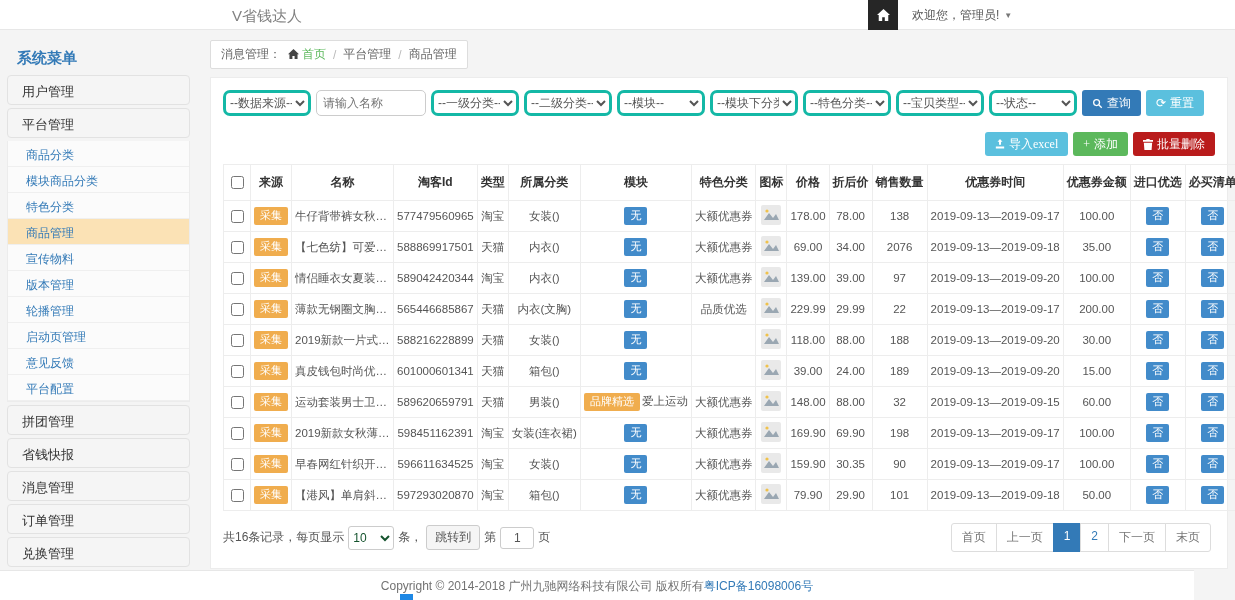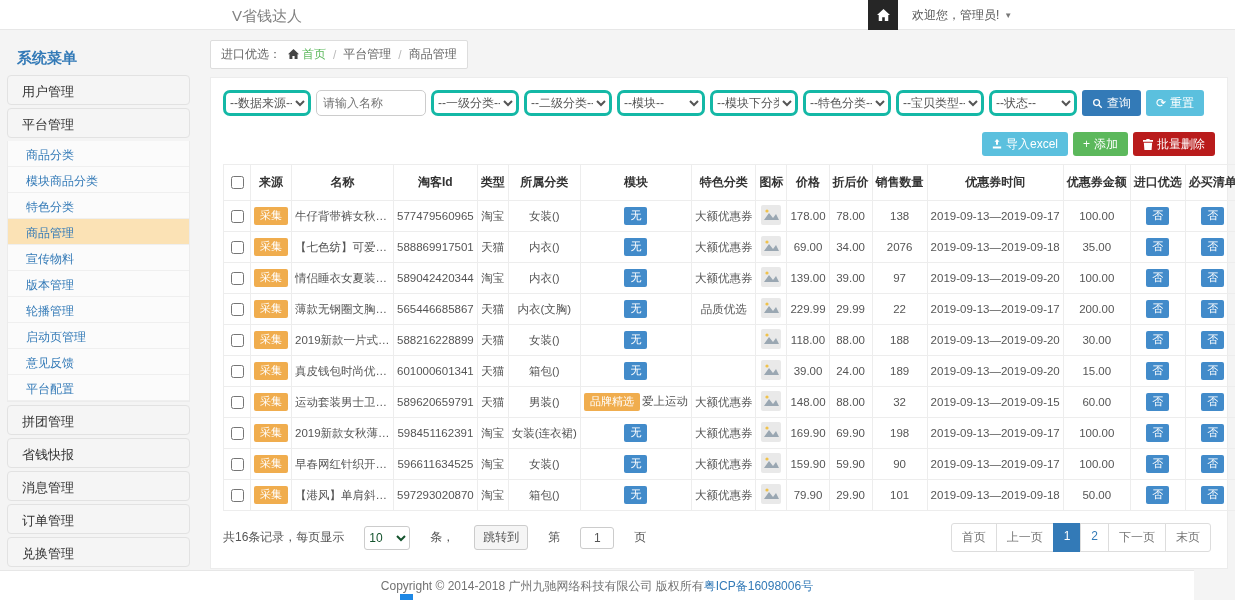--- a/index.html
+++ b/index.html
@@ -28,42 +28,42 @@
   .breadcrumb { display:inline-flex; align-items:center; background:#fff; border:1px solid #ddd; padding:5px 10px; font-size:12px; color:#666; gap:7px; border-radius:2px; }
   .bc-home { color:#5cb85c; display:inline-flex; align-items:center; gap:3px; cursor:pointer; }
   .bc-sep { color:#bbb; }
   .bc-item { color:#666; cursor:pointer; }
   .panel { background:#fff; border:1px solid #ececec; margin-top:8px; padding:12px 12px 16px; }
   
   .filter-row { display:flex; align-items:center; gap:5px; flex-wrap:nowrap; }
   .filter-controls { display:flex; align-items:center; gap:5px; }
   .filter-select { height:26px; border:3px solid #14b8a6; border-radius:7px; font-size:12px; color:#555; background:#fff; width:88px; }
   .filter-input { height:26px; border:1px solid #ccc; border-radius:5px; font-size:12px; color:#555; width:110px; padding:0 6px; }
-  .btn { display:inline-flex; align-items:center; gap:4px; border:none; border-radius:3px; color:#fff; font-size:12px; padding:0 10px; height:26px; cursor:pointer; font-family:Liberation Sans, sans-serif; }
+  .btn { display:inline-flex; align-items:center; gap:4px; border:none; border-radius:3px; color:#fff; font-size:12px; padding:0 10px; height:26px; cursor:pointer; font-family:Liberation Serif, serif; }
   .btn-primary { background:#337ab7; }
   .btn-info { background:#5bc0de; }
   .btn-success { background:#5cb85c; }
   .btn-danger-light { background:#b91c1c; }
   .ico { display:inline-flex; align-items:center; }
   
   .actions-row { display:flex; justify-content:flex-end; gap:5px; margin:16px 0 8px; }
   .actions-row .btn { height:24px; font-size:12px; }
   
   table.grid { width:100%; border-collapse:collapse; margin-top:2px; }
   .grid th, .grid td { border:1px solid #ededed; padding:4px 3px; text-align:center; font-size:11.5px; color:#555; white-space:nowrap; }
   .grid th { color:#333; font-weight:bold; padding:8px 3px; font-size:12px; }
   .grid td.name-cell { max-width:102px; overflow:hidden; text-overflow:ellipsis; text-align:left; }
   .badge { display:inline-block; padding:2px 6px; border-radius:2px; color:#fff; font-size:11px; line-height:1.25; cursor:default; }
   .b-orange { background:#f0ad4e; }
   .b-blue { background:#428bca; cursor:pointer; }
   .module-sub { margin-left:2px; color:#555; }
   .thumb { display:inline-block; width:20px; height:20px; line-height:0; cursor:pointer; }
   
   .pager-row { display:flex; justify-content:space-between; align-items:center; margin-top:12px; font-size:12px; color:#555; }
-  .pager-summary { display:flex; align-items:center; gap:20px; }
+  .pager-summary { display:flex; align-items:center; gap:4px; }
   .pp-select { height:24px; border:1px solid #ccc; border-radius:3px; width:46px; font-size:12px; color:#14532d; background:#fff; }
   .jump-btn { border:1px solid #ccc; background:#f5f5f5; color:#555; padding:3px 8px; border-radius:3px; font-size:12px; cursor:pointer; font-family:inherit; }
   .jump-input { width:34px; height:22px; border:1px solid #ccc; border-radius:3px; text-align:center; font-size:12px; color:#555; }
   .pager { display:flex; margin-right:4px; }
   .page-btn { border:1px solid #ddd; background:#fff; padding:5px 10px; margin-left:-1px; color:#337ab7; cursor:pointer; font-size:12px; text-decoration:none; }
   .page-btn.muted { color:#777; }
   .page-btn.active { background:#337ab7; color:#fff; border-color:#337ab7; }
   .page-btn:first-child { border-radius:3px 0 0 3px; }
   .page-btn:last-child { border-radius:0 3px 3px 0; }
   
@@ -113,21 +113,21 @@
       <div class="menu-group">消息管理</div>
       <div class="menu-group">订单管理</div>
       <div class="menu-group">兑换管理</div>
       <div class="menu-group">结算管理</div>
     </div>
 </div>
 
 <div class="main">
 
   <div class="breadcrumb">
-    <span>进口优选：</span>
+    <span>消息管理：</span>
     <span class="bc-home">
       <span class="ico">
         <svg width="11" height="11" viewBox="0 0 12 12">
             <path fill="#444" d="M6 0L0 5.6h1.6V11h3.2V7.6h2.4V11h3.2V5.6H12z"></path>
           </svg>
       </span>
       <span>首页</span>
     </span>
     <span class="bc-sep">/</span>
     <span class="bc-item">平台管理</span>
@@ -393,21 +393,21 @@
             <td>淘宝</td>
             <td>女装()</td>
             <td><span class="badge b-blue">无</span></td>
             <td>大额优惠券</td>
             <td><span class="thumb"><svg width="20" height="20" viewBox="0 0 20 20">
                   <rect width="20" height="20" rx="2" fill="#e9e9e9"></rect>
                   <path d="M3 15L8 8l4 5 3-4 3 6z" fill="#9aa7b2"></path>
                   <circle cx="6" cy="6" r="1.6" fill="#f0c24b"></circle>
                 </svg></span></td>
             <td>159.90</td>
-            <td>59.90</td>
+            <td>30.35</td>
             <td>90</td>
             <td>2019-09-13—2019-09-17</td>
             <td>100.00</td>
             <td><span class="badge b-blue">否</span></td>
             <td><span class="badge b-blue">否</span></td>
           </tr>
           <tr>
             <td><input type="checkbox" style=""></td>
             <td><span class="badge b-orange">采集</span></td>
             <td class="name-cell">【港风】单肩斜挎链条...</td>

